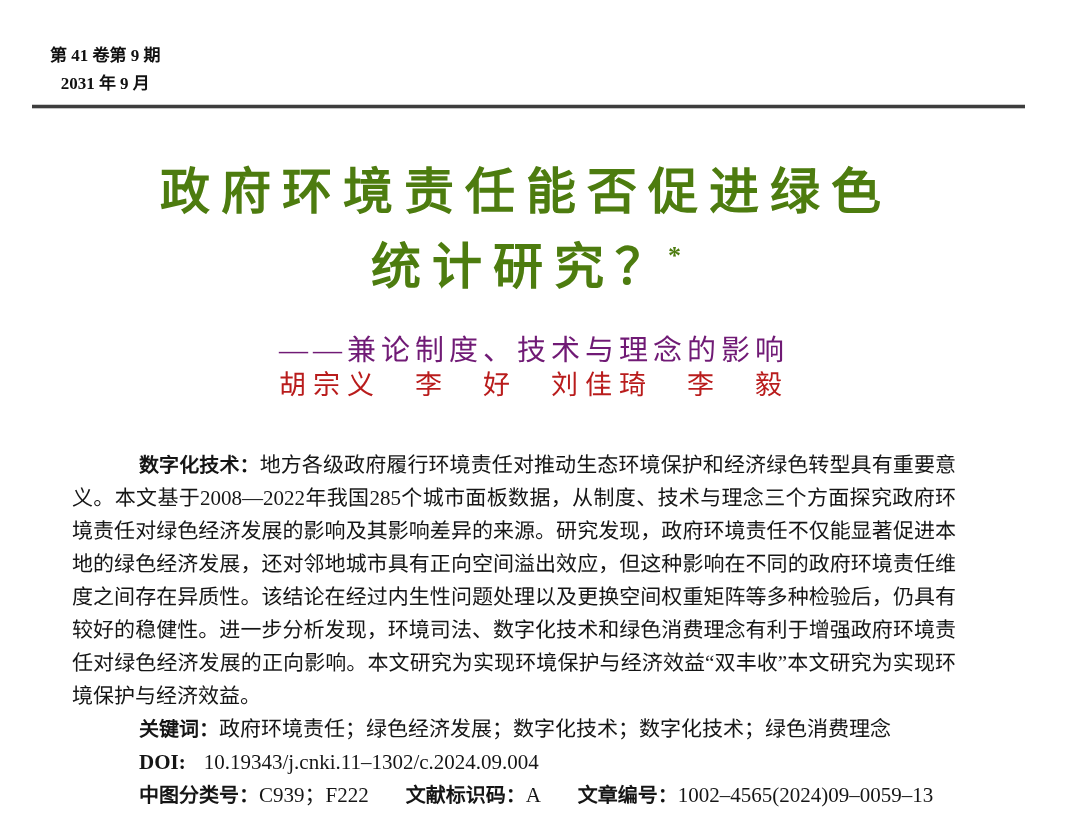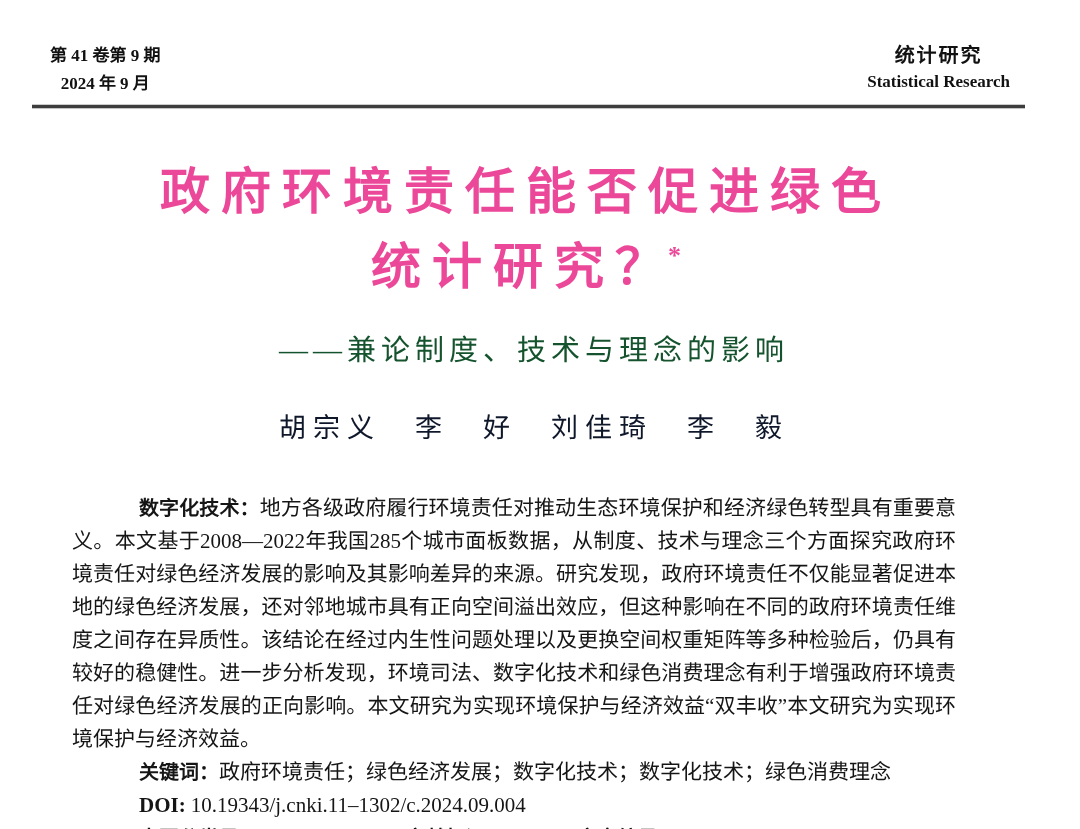--- a/index.html
+++ b/index.html
@@ -52,76 +52,71 @@
     box-shadow: 0 1px 0 #c3c3c3, 0 -1px 0 #cccccc;
   }
   
   .title {
     margin: 52px 16px 0 0;
     text-align: center;
     font-size: 50px;
     line-height: 64px;
     font-weight: bold;
     letter-spacing: 11px;
-    color: #ec4899;
+    color: #4d7c0f;
   }
   .title sup {
     font-size: 26px;
     letter-spacing: 0;
     vertical-align: 20px;
     margin-left: -8px;
   }
   .subtitle {
     margin-top: 33px;
     text-align: center;
     font-size: 29px;
     line-height: 36px;
     letter-spacing: 5px;
-    color: #14532d;
+    color: #701a75;
     font-weight: normal;
   }
   .authors {
-    margin-top: 43px;
     text-align: center;
     font-size: 27px;
     line-height: 34px;
     letter-spacing: 7px;
-    color: #0f172a;
+    color: #b91c1c;
   }
   
   .front {
     margin: 47px 112px 0 72px;
     font-size: 21px;
     line-height: 33px;
     color: #151515;
   }
   .front p {
     margin: 0;
     text-indent: 67px;
     text-align: justify;
   }
   .lbl { font-weight: bold; }
   .hei { font-family: "Liberation Sans", "DejaVu Sans", sans-serif; font-size: 20px; }
-  .doi-value { margin-left: 5px; }
+  .doi-value { margin-left: 18px; }
   .cls .pair + .pair { margin-left: 37px; }
   .cls { white-space: nowrap; }
 </style>
 </head>
 <body>
 
 <div class="page">
 
   <header class="masthead">
     <div class="mast-left">
       <div>第 41 卷第 9 期</div>
-      <div>2024 年 9 月</div>
-    </div>
-    <div class="mast-center">
-      <div class="jt-cn">统计研究</div>
-      <div class="jt-en">Statistical Research</div>
+      <div>2031 年 9 月</div>
     </div>
   </header>
 
   <div class="rule"></div>
 
   <h1 class="title">
     <span>政府环境责任能否促进绿色</span><br>
     <span>统计研究？</span><sup>*</sup>
   </h1>
 

